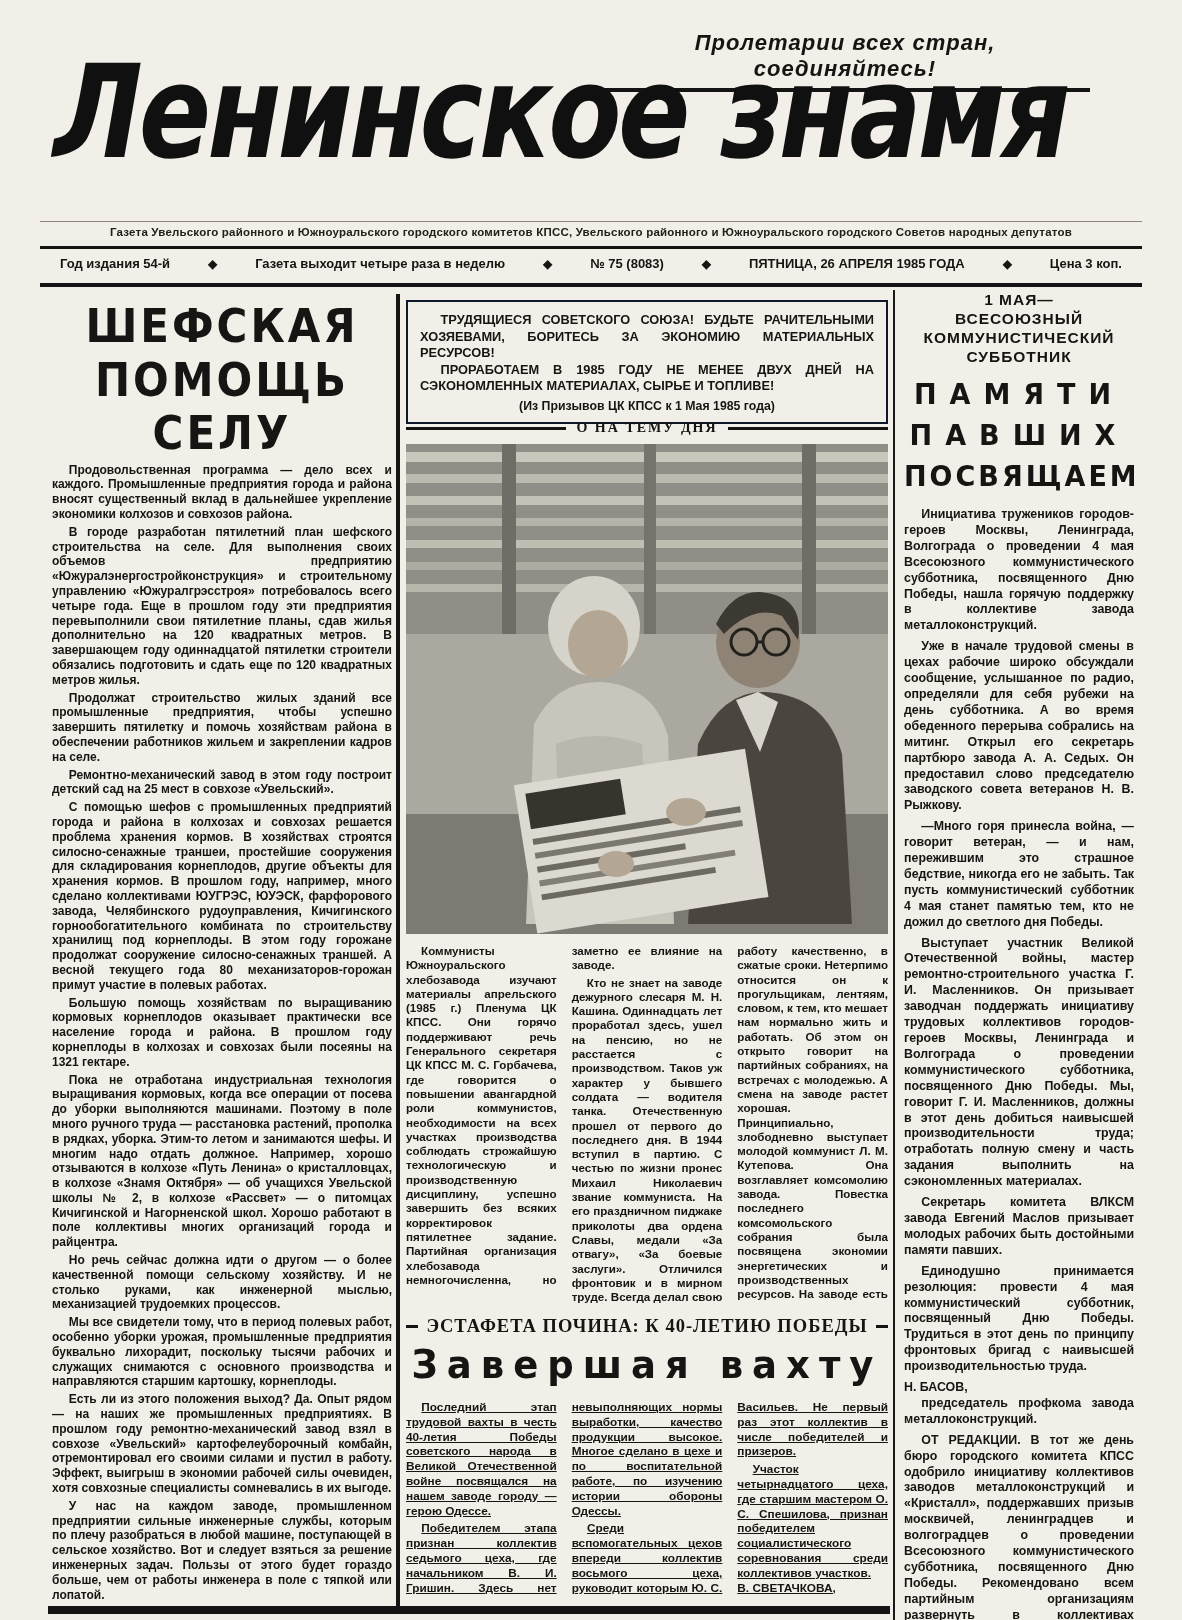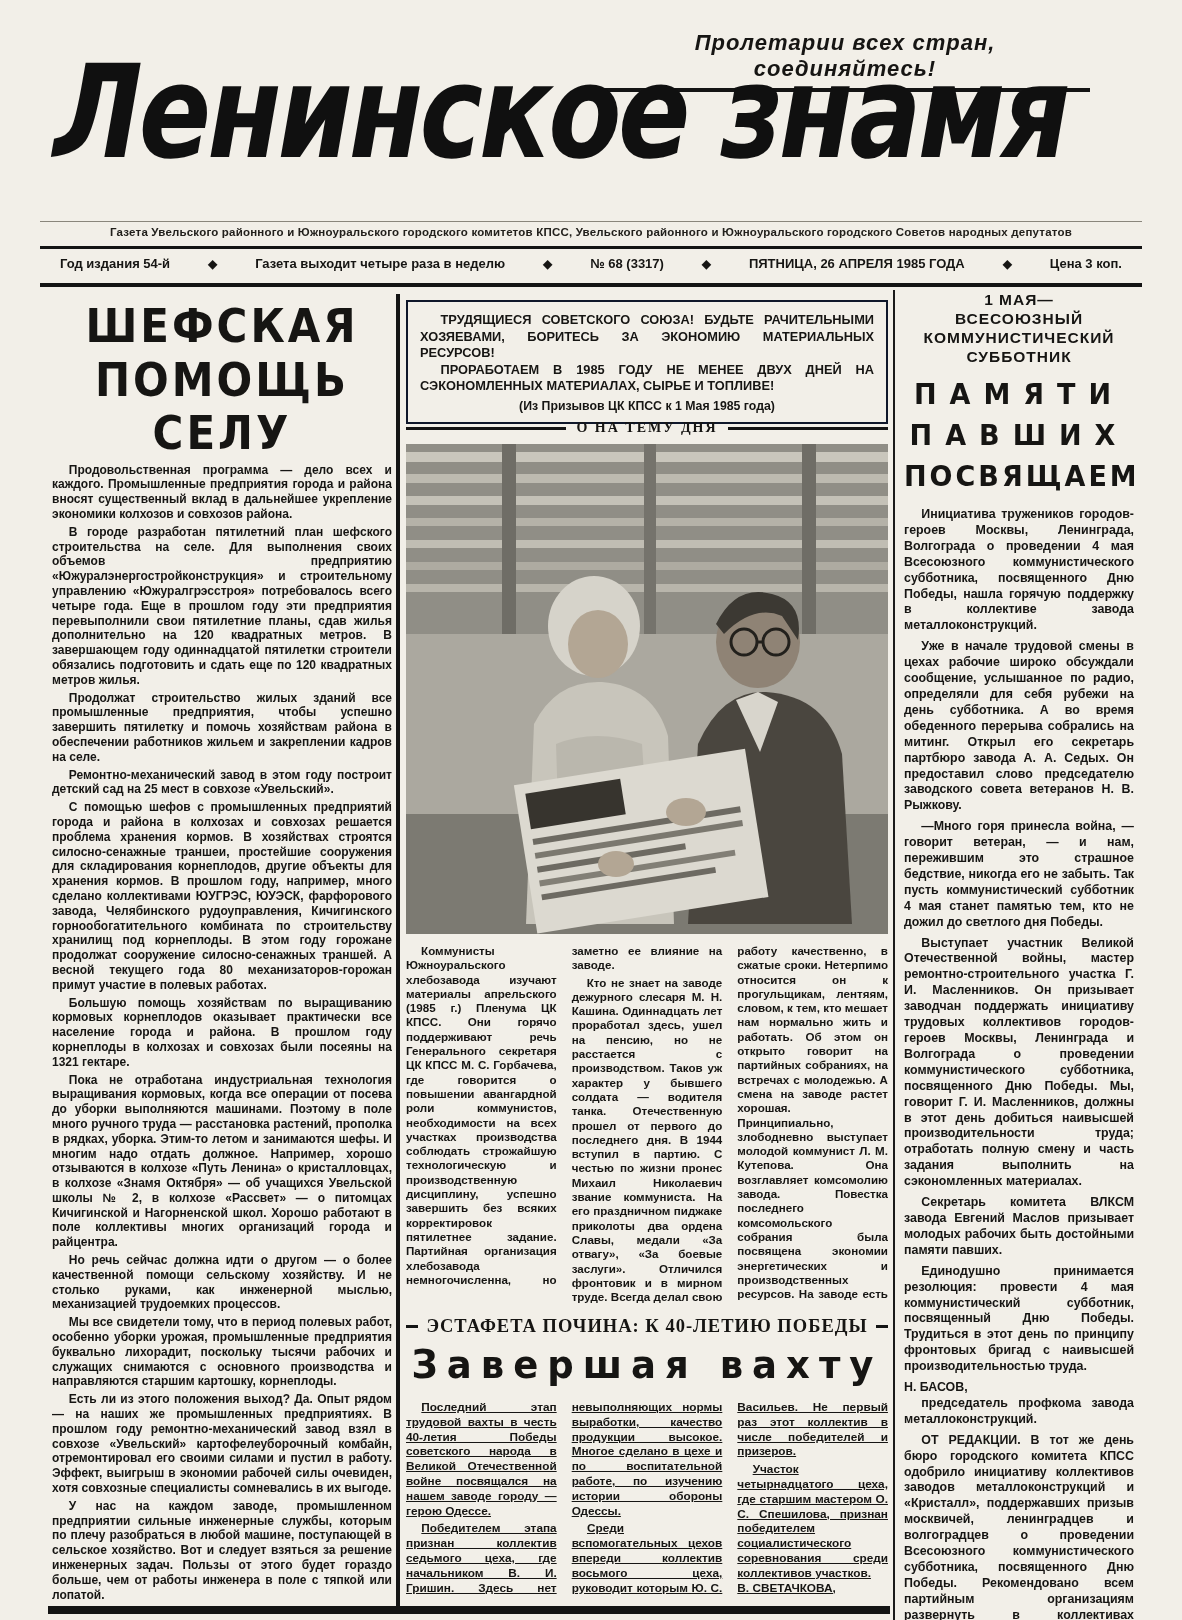--- a/index.html
+++ b/index.html
@@ -78,21 +78,21 @@
     <div class="masthead-title">Ленинское знамя</div>
   </div>
   <div class="rule-hair"></div>
   <div class="subtitle">Газета Увельского районного и Южноуральского городского комитетов КПСС, Увельского районного и Южноуральского городского Советов народных депутатов</div>
   <div class="rule-a"></div>
   <div class="dateline">
     <span>Год издания 54-й</span>
     <span class="diamond">◆</span>
     <span>Газета выходит четыре раза в неделю</span>
     <span class="diamond">◆</span>
-    <span>№ 68 (3317)</span>
+    <span>№ 75 (8083)</span>
     <span class="diamond">◆</span>
     <span>ПЯТНИЦА, 26 АПРЕЛЯ 1985 ГОДА</span>
     <span class="diamond">◆</span>
     <span>Цена 3 коп.</span>
   </div>
   <div class="rule-b"></div>
 
   <div class="vline-1"></div>
   <div class="vline-2"></div>
   <div class="bottom-bar"></div>

